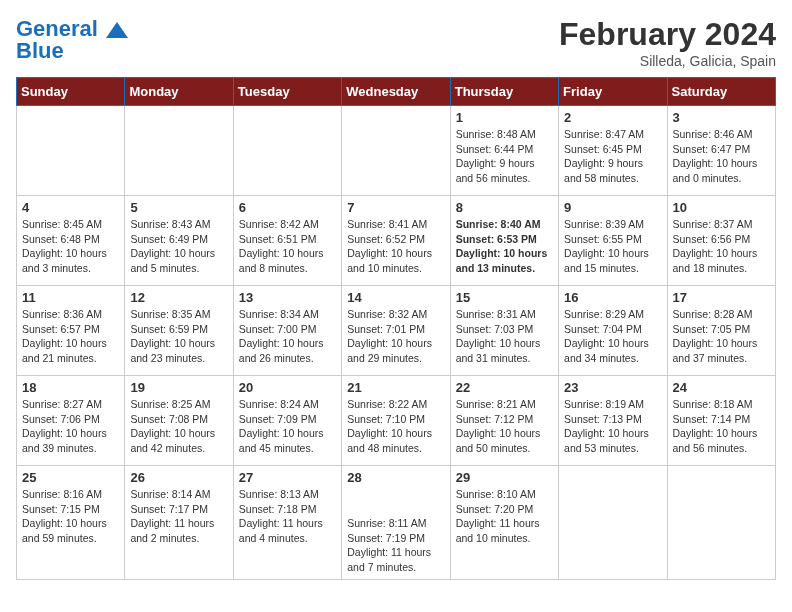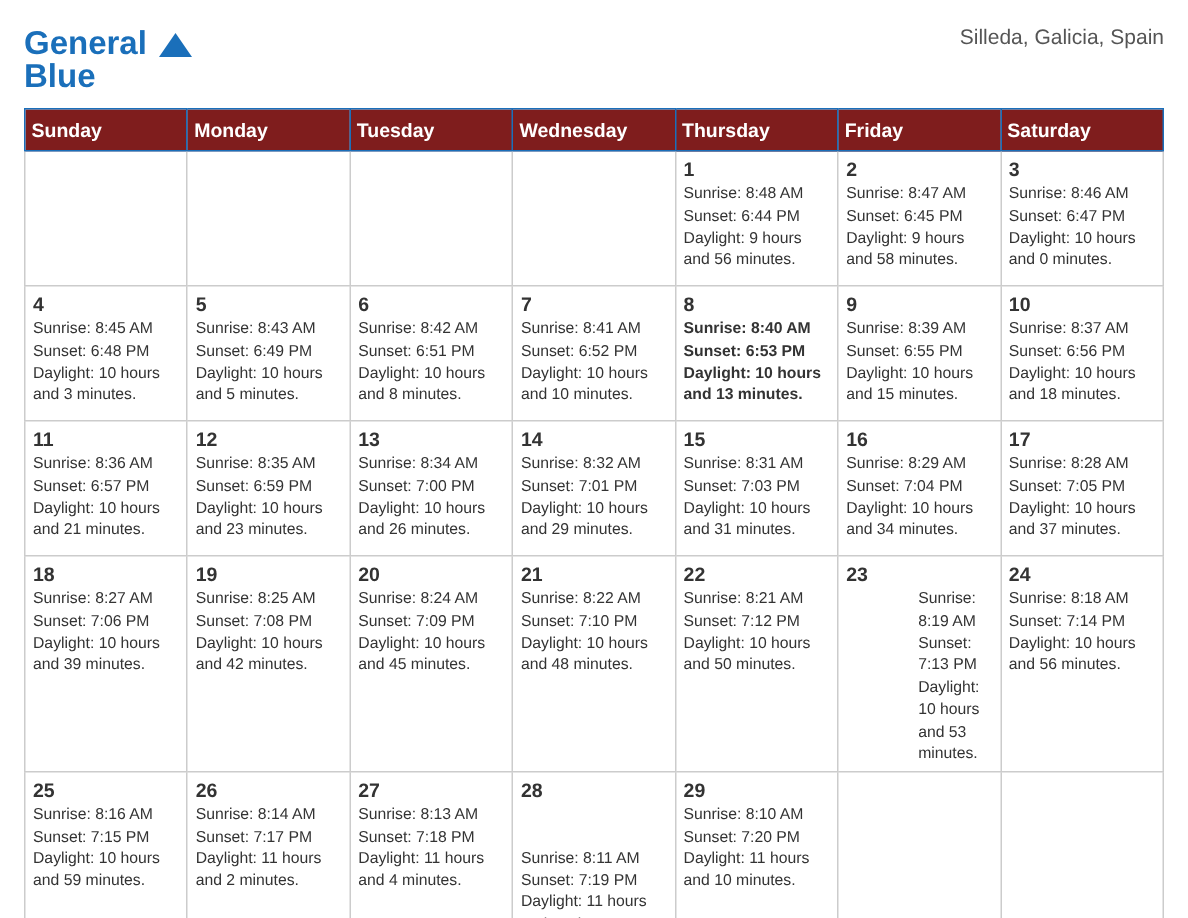--- a/index.html
+++ b/index.html
@@ -80,20 +80,21 @@
           <span style="color:#1a6fba;">General</span>
           <svg width="22" height="16" viewBox="0 0 22 16" style="margin-left:2px; vertical-align:middle;">
             <polygon points="0,16 11,0 22,16" fill="#1a6fba"></polygon>
           </svg>
         </div>
       </div>
       <div style="font-size:22px; font-weight:bold; color:#1a6fba; margin-top:-4px;">Blue</div>
     </div>
   </div>
   <div class="title-block">
+    <div class="month-title">February 2024</div>
     <div class="location">Silleda, Galicia, Spain</div>
   </div>
 </div>
 
 <table class="calendar">
   <thead>
     <tr>
     <th>Sunday</th>
         <th>Monday</th>
         <th>Tuesday</th>
@@ -264,21 +265,21 @@
         </td>
         <td>
           <div class="day-num">22</div>
           <div class="day-info" style="white-space: pre-line;">Sunrise: 8:21 AM
 Sunset: 7:12 PM
 Daylight: 10 hours
 and 50 minutes.</div>
         </td>
         <td>
           <div class="day-num">23</div>
-          <div class="day-info" style="white-space: pre-line; margin-left: 48px;">Sunrise: 8:19 AM
+          <div class="day-info" style="white-space: pre-line;">Sunrise: 8:19 AM
 Sunset: 7:13 PM
 Daylight: 10 hours
 and 53 minutes.</div>
         </td>
         <td>
           <div class="day-num">24</div>
           <div class="day-info" style="white-space: pre-line;">Sunrise: 8:18 AM
 Sunset: 7:14 PM
 Daylight: 10 hours
 and 56 minutes.</div>

